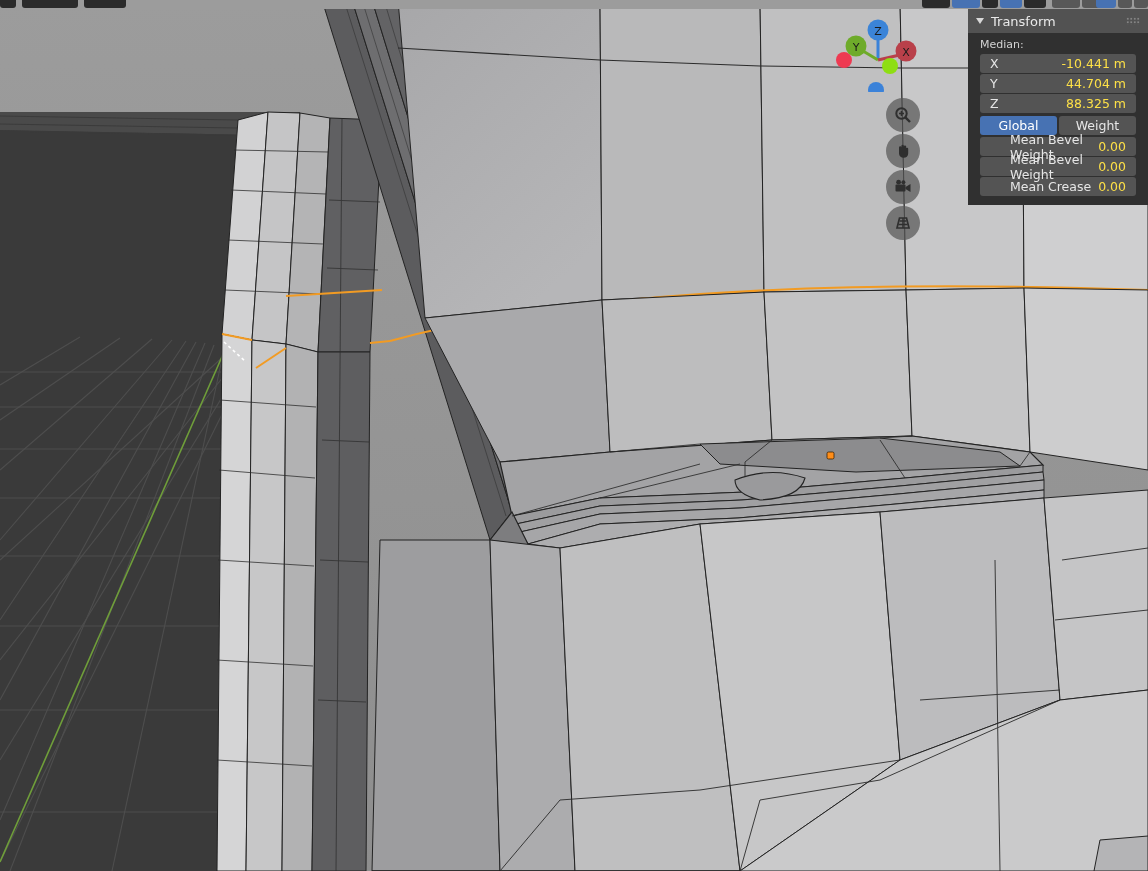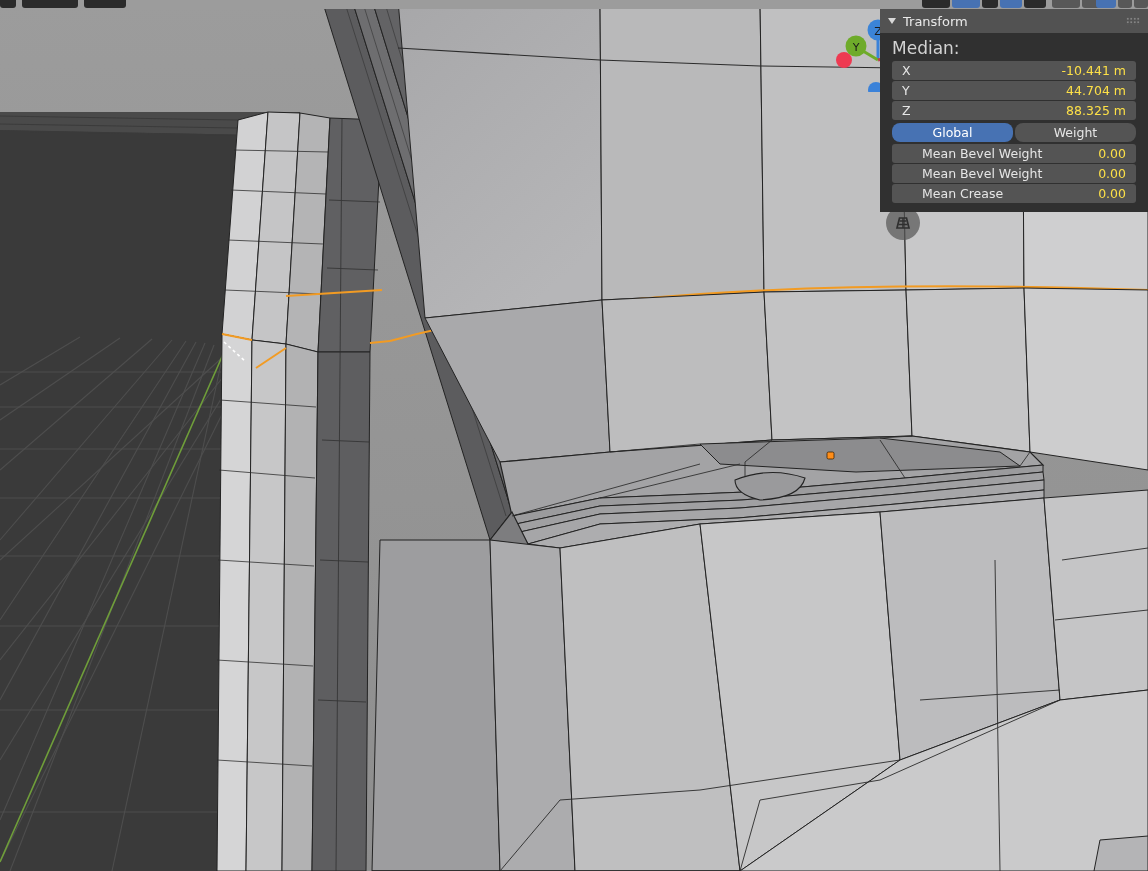--- a/index.html
+++ b/index.html
@@ -33,52 +33,52 @@
   #vptools { position:absolute; left:886px; top:98px; width:36px; z-index:30; }
   .vpbtn {
     width:34px; height:34px; border-radius:50%;
     background:rgba(88,88,88,.72);
     margin-bottom:2px; position:relative;
   }
   .vpbtn svg { position:absolute; left:50%; top:50%; transform:translate(-50%,-50%); }
 
   
   #npanel {
-    position:absolute; right:0; top:9px; width:268px;
+    position:absolute; right:0; top:9px; width:180px;
     background:#303030; z-index:35;
     font-size:12.5px; color:#e3e3e3;
     padding-bottom:8px;
   }
   #panel-header {
     height:24px; background:#525252;
     display:flex; align-items:center; padding:0 8px;
     position:relative;
   }
   #panel-header .tri {
     width:0;height:0;border-left:4.5px solid transparent;border-right:4.5px solid transparent;
     border-top:6px solid #d8d8d8; margin-right:7px;
   }
   #panel-title { font-size:13px; color:#e9e9e9; }
   .grip { position:absolute; right:8px; top:8px; width:14px; height:8px;
           background-image:
             radial-gradient(circle, #8a8a8a 40%, transparent 42%);
           background-size:3.5px 3.5px; opacity:.9; }
 
-  .sec-label { color:#d2d2d2; font-size:17px; padding:5px 0 3px 12px; }
+  .sec-label { color:#d2d2d2; font-size:11px; padding:5px 0 3px 12px; }
   .fieldrow {
     height:19px; margin:0 12px 1px 12px;
     background:#545454; border-radius:3px;
     display:flex; align-items:center; justify-content:space-between;
     padding:0 10px; font-size:12.5px; color:#e6e6e6;
   }
   .fieldrow .fv { color:#fde047; }
   .fieldrow.indent { padding-left:30px; }
   .togglerow { display:flex; margin:3px 12px 2px 12px; gap:2px; }
   .toggle {
-    flex:1; height:19px; border-radius:8px; background:#545454;
+    flex:1; height:19px; border-radius:3px; background:#545454;
     display:flex; align-items:center; justify-content:center;
     font-size:12.5px; color:#e6e6e6;
   }
   .toggle.active { background:#4772b3; color:#ffffff; }
 </style>
 </head>
 <body>
 
 <div id="app">
 

